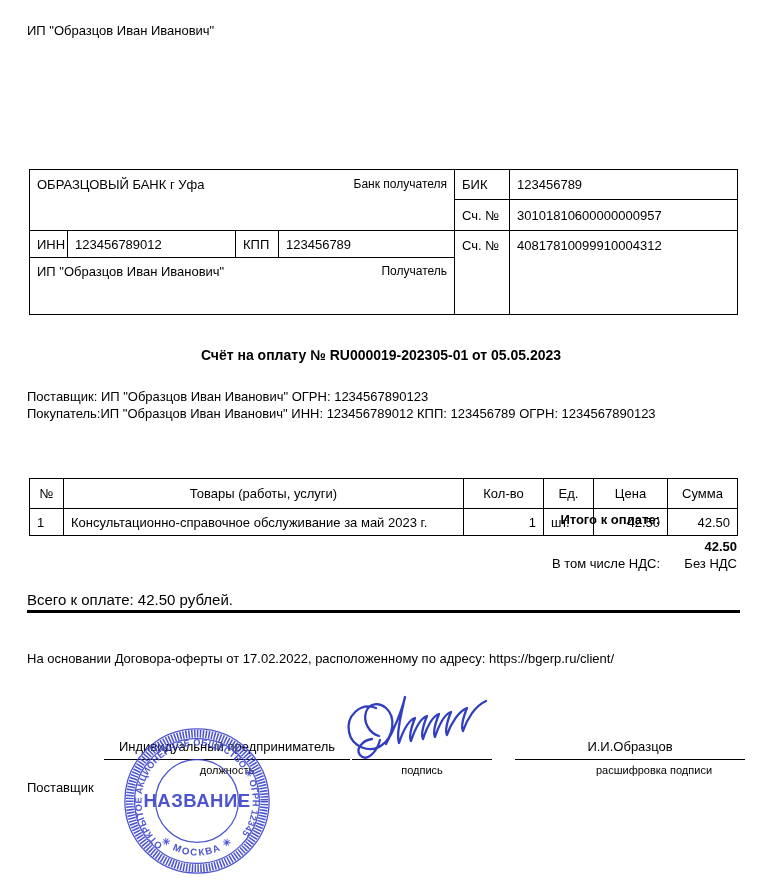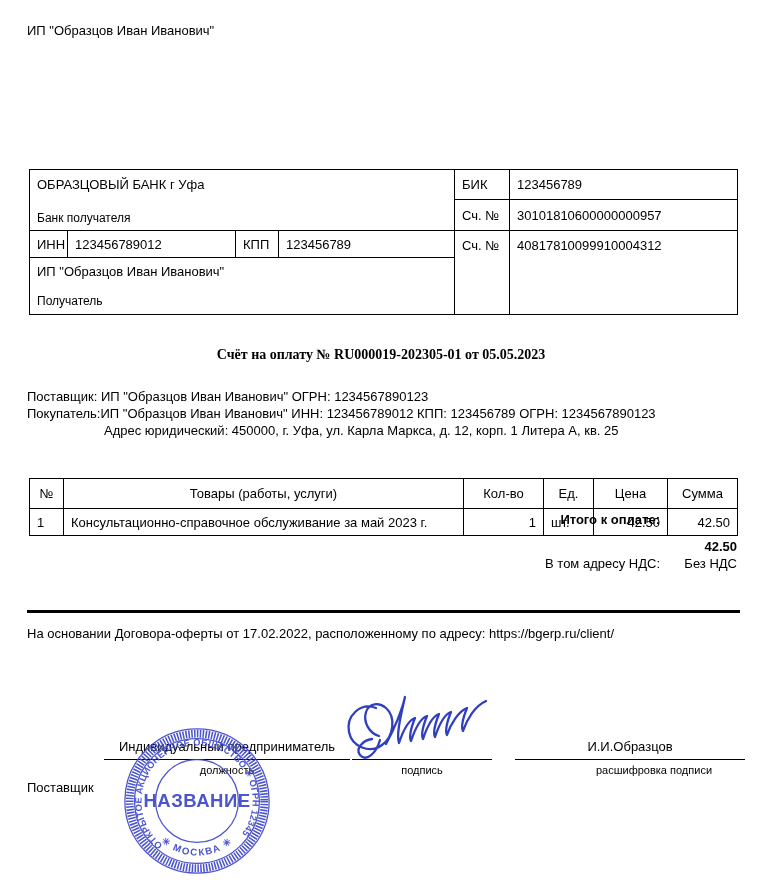--- a/index.html
+++ b/index.html
@@ -10,21 +10,21 @@
   .abs { position:absolute; }
 
   
   .hdr-line { left:27px; white-space:nowrap; }
 
   
   table.grid { border-collapse:collapse; table-layout:fixed; }
   table.grid td, table.grid th { border:1px solid #000; font-size:13px; font-weight:normal; overflow:hidden; }
   .bank-table { left:29px; top:169px; width:708px; }
   .bank-table td { padding:0 7px; vertical-align:middle; }
-  .stack { display:flex; flex-direction:column; justify-content:space-between; }
+  .stack { display:flex; flex-direction:row; justify-content:space-between; }
   .stack .small-lbl { font-size:12px; }
   .cell-bank { height:61px; }
   .cell-bank .stack { height:59px; padding:6px 0 5px 0; }
   .cell-recipient { height:57px; }
   .cell-recipient .stack { height:55px; padding:5px 0 6px 0; }
   .v-top { vertical-align:top !important; padding-top:7px !important; }
   .row-bik td { height:30px; }
   .row-corr td { height:31px; }
   .row-inn td { height:27px;margin-left:20px; }
 
@@ -104,25 +104,24 @@
       <td colspan="4" class="cell-recipient">
         <div class="stack">
           <span>ИП "Образцов Иван Иванович"</span>
           <span class="small-lbl">Получатель</span>
         </div>
       </td>
     </tr>
   </tbody>
     </table>
 
-  <div class="abs doc-title" style="top:347px;font-family:Liberation Serif, serif;">Счёт на оплату № RU000019-202305-01 от 05.05.2023</div>
+  <div class="abs doc-title" style="top:347px;">Счёт на оплату № RU000019-202305-01 от 05.05.2023</div>
 
   <div class="abs party-line" style="top:389px;">Поставщик: ИП "Образцов Иван Иванович" ОГРН: 1234567890123</div>
   <div class="abs party-line" style="top:406px;">Покупатель:ИП "Образцов Иван Иванович" ИНН: 123456789012 КПП: 123456789 ОГРН: 1234567890123</div>
-  <div class="abs party-line" style="top:423px; left:104px;">Адрес юридический: 450000, г. Уфа, ул. Карла Маркса, д. 12, корп. 1 Литера А, кв. 25</div>
 
   <table class="grid items-table abs">
     <colgroup>
       <col style="width:34px">
         <col style="width:400px">
         <col style="width:80px">
       <col style="width:50px">
         <col style="width:74px">
         <col style="width:70px">
     </colgroup>
@@ -141,26 +140,27 @@
       <td class="ta-r">1</td>
       <td class="ta-c">шт.</td>
       <td class="ta-r">42.50</td>
       <td class="ta-r">42.50</td>
     </tr>
   </tbody>
     </table>
 
   <div class="abs r-col-label tot-label" style="top:512px;">Итого к оплате:</div>
   <div class="abs r-col-value tot-value" style="top:539px;">42.50</div>
-  <div class="abs r-col-label" style="top:556px;">В том адресу НДС:</div>
+  <div class="abs r-col-label" style="top:556px;">В том числе НДС:</div>
   <div class="abs r-col-value" style="top:556px;">Без НДС</div>
 
+  <div class="abs grand-total" style="top:591px;">Всего к оплате: 42.50 рублей.</div>
   <div class="abs thick-rule"></div>
 
-  <div class="abs contract-line" style="top:626px;">На основании Договора-оферты от 17.02.2022, расположенному по адресу: https://bgerp.ru/client/</div>
+  <div class="abs contract-line" style="top:651px;">На основании Договора-оферты от 17.02.2022, расположенному по адресу: https://bgerp.ru/client/</div>
 
   <div class="abs" style="left:27px; top:780px;">Поставщик</div>
 
   <div class="abs sig-center" style="left:104px; top:739px; width:246px;">Индивидуальный предприниматель</div>
   <div class="abs u-line" style="left:104px; top:759px; width:246px;"></div>
   <div class="abs sig-caption" style="left:104px; top:764px; width:246px;">должность</div>
 
   <div class="abs u-line" style="left:352px; top:759px; width:140px;"></div>
   <div class="abs sig-caption" style="left:352px; top:764px; width:140px;">подпись</div>
 

